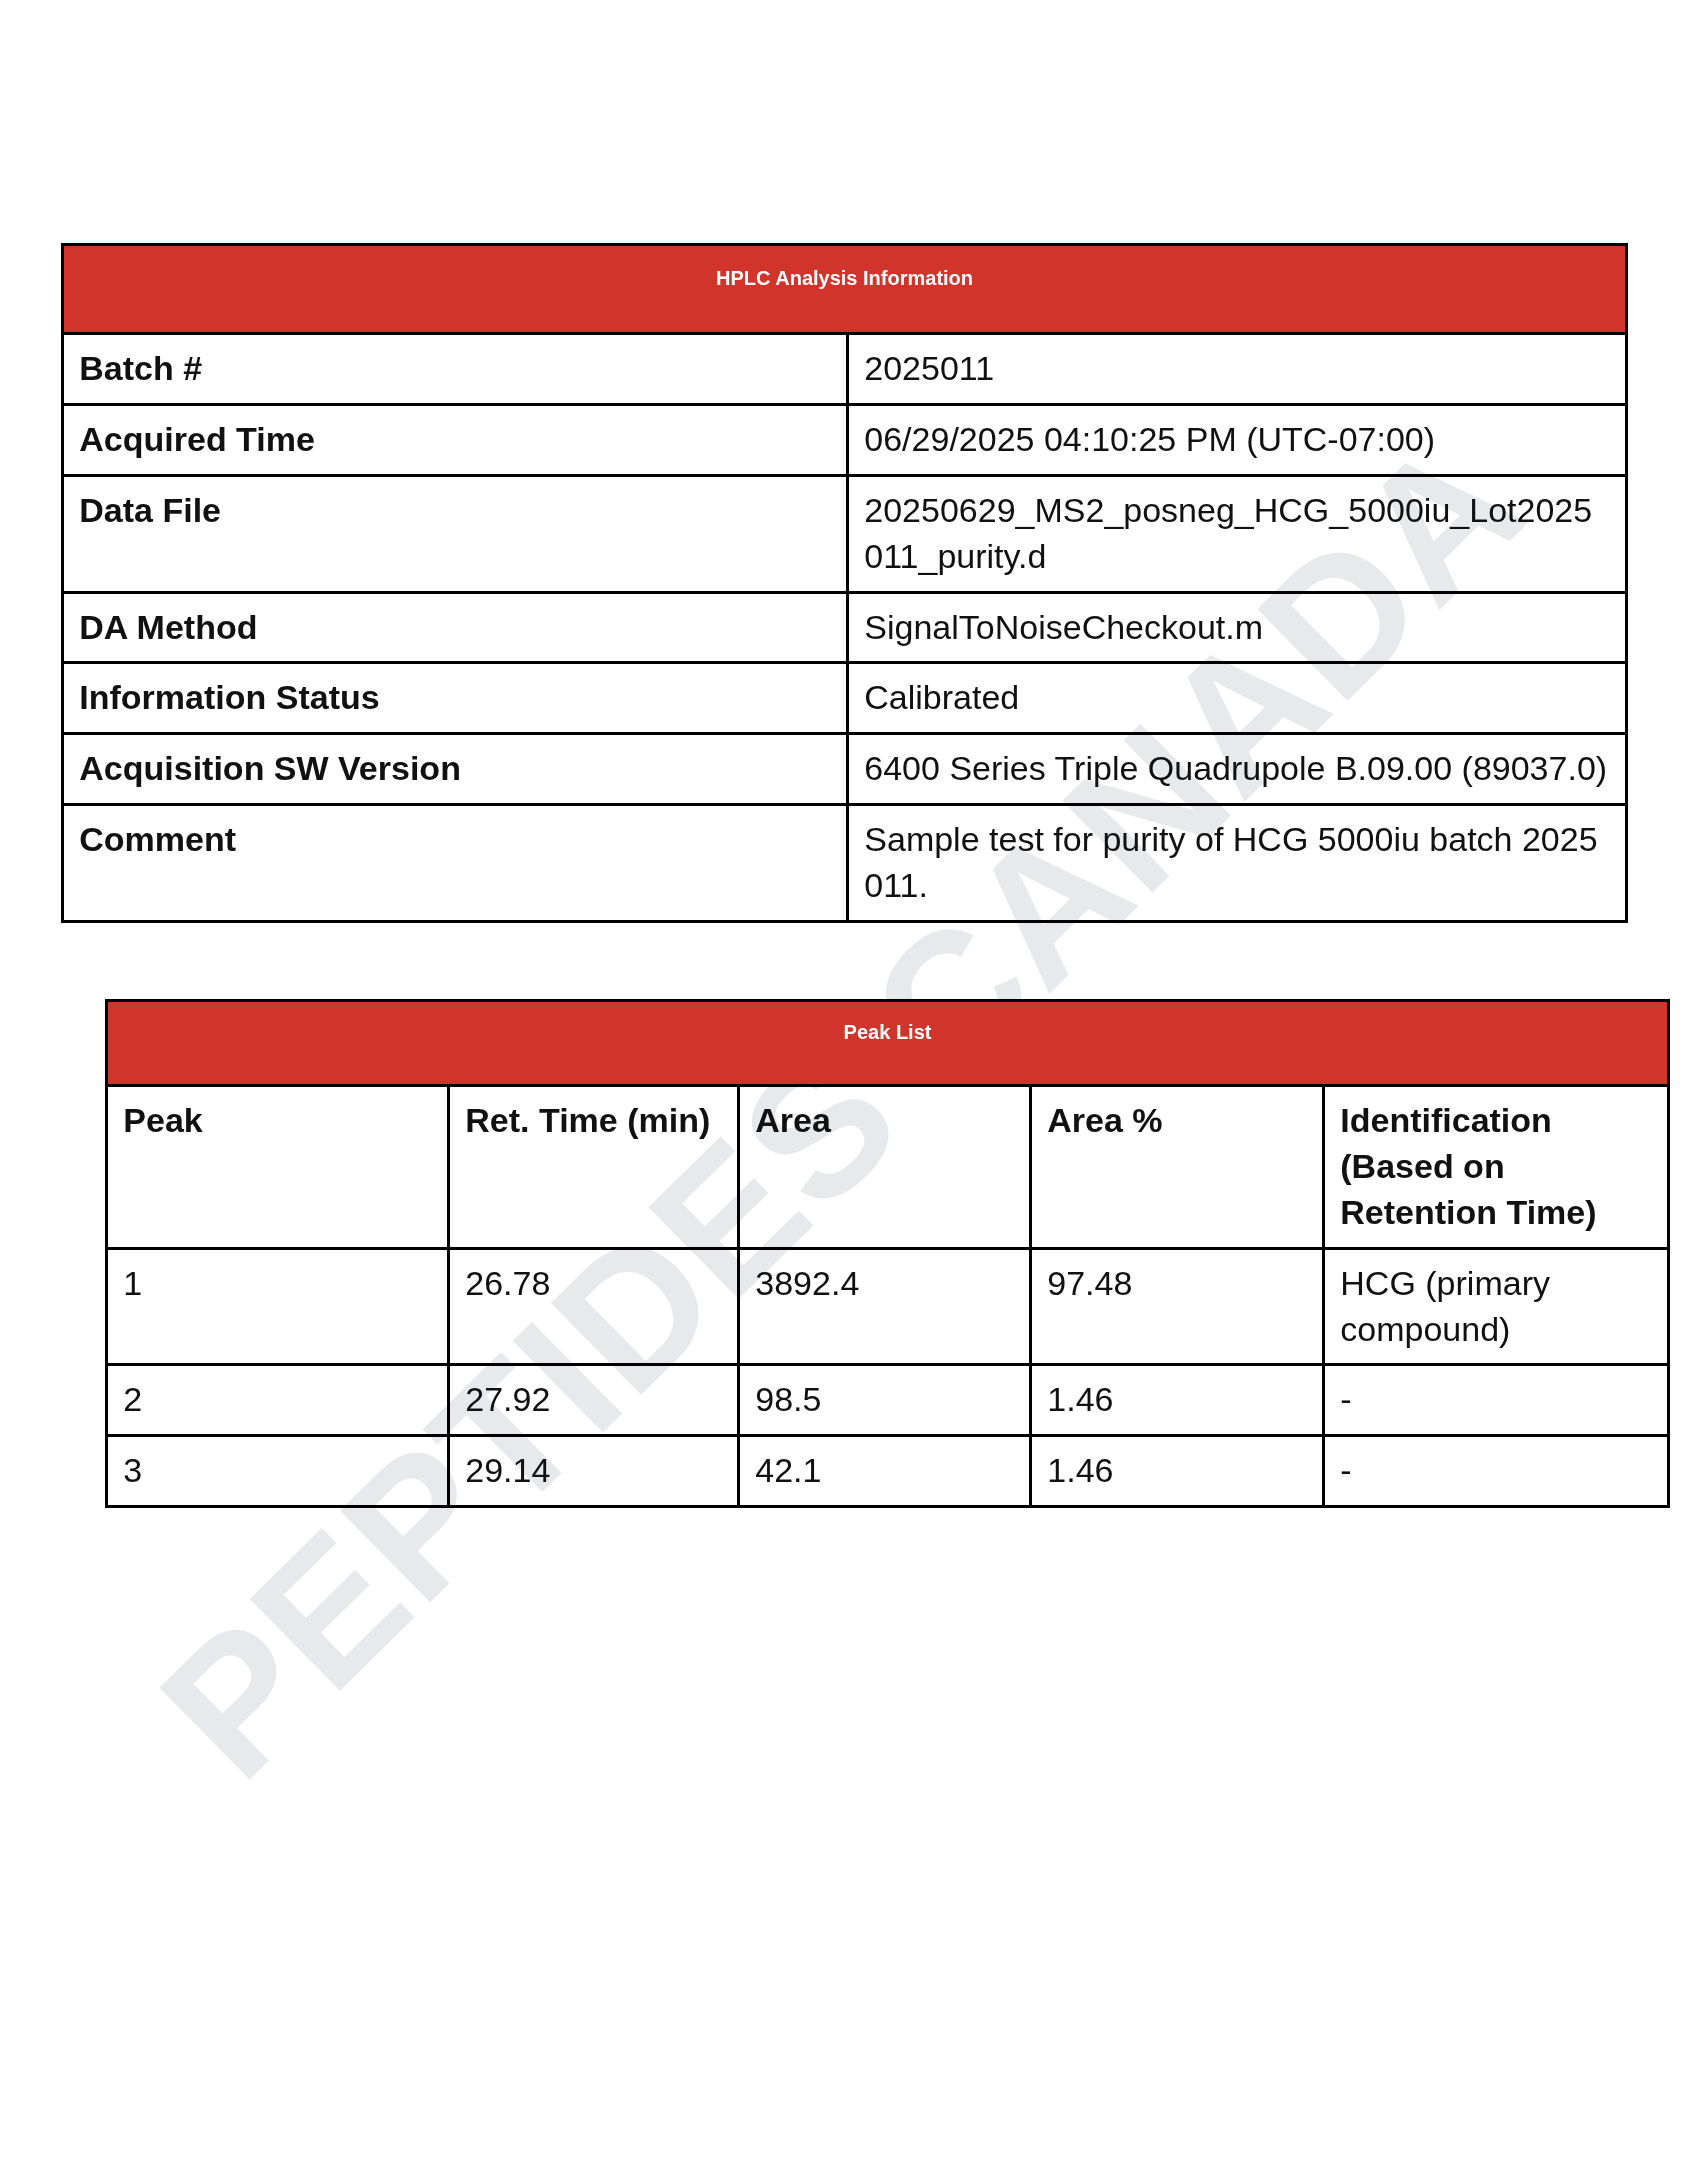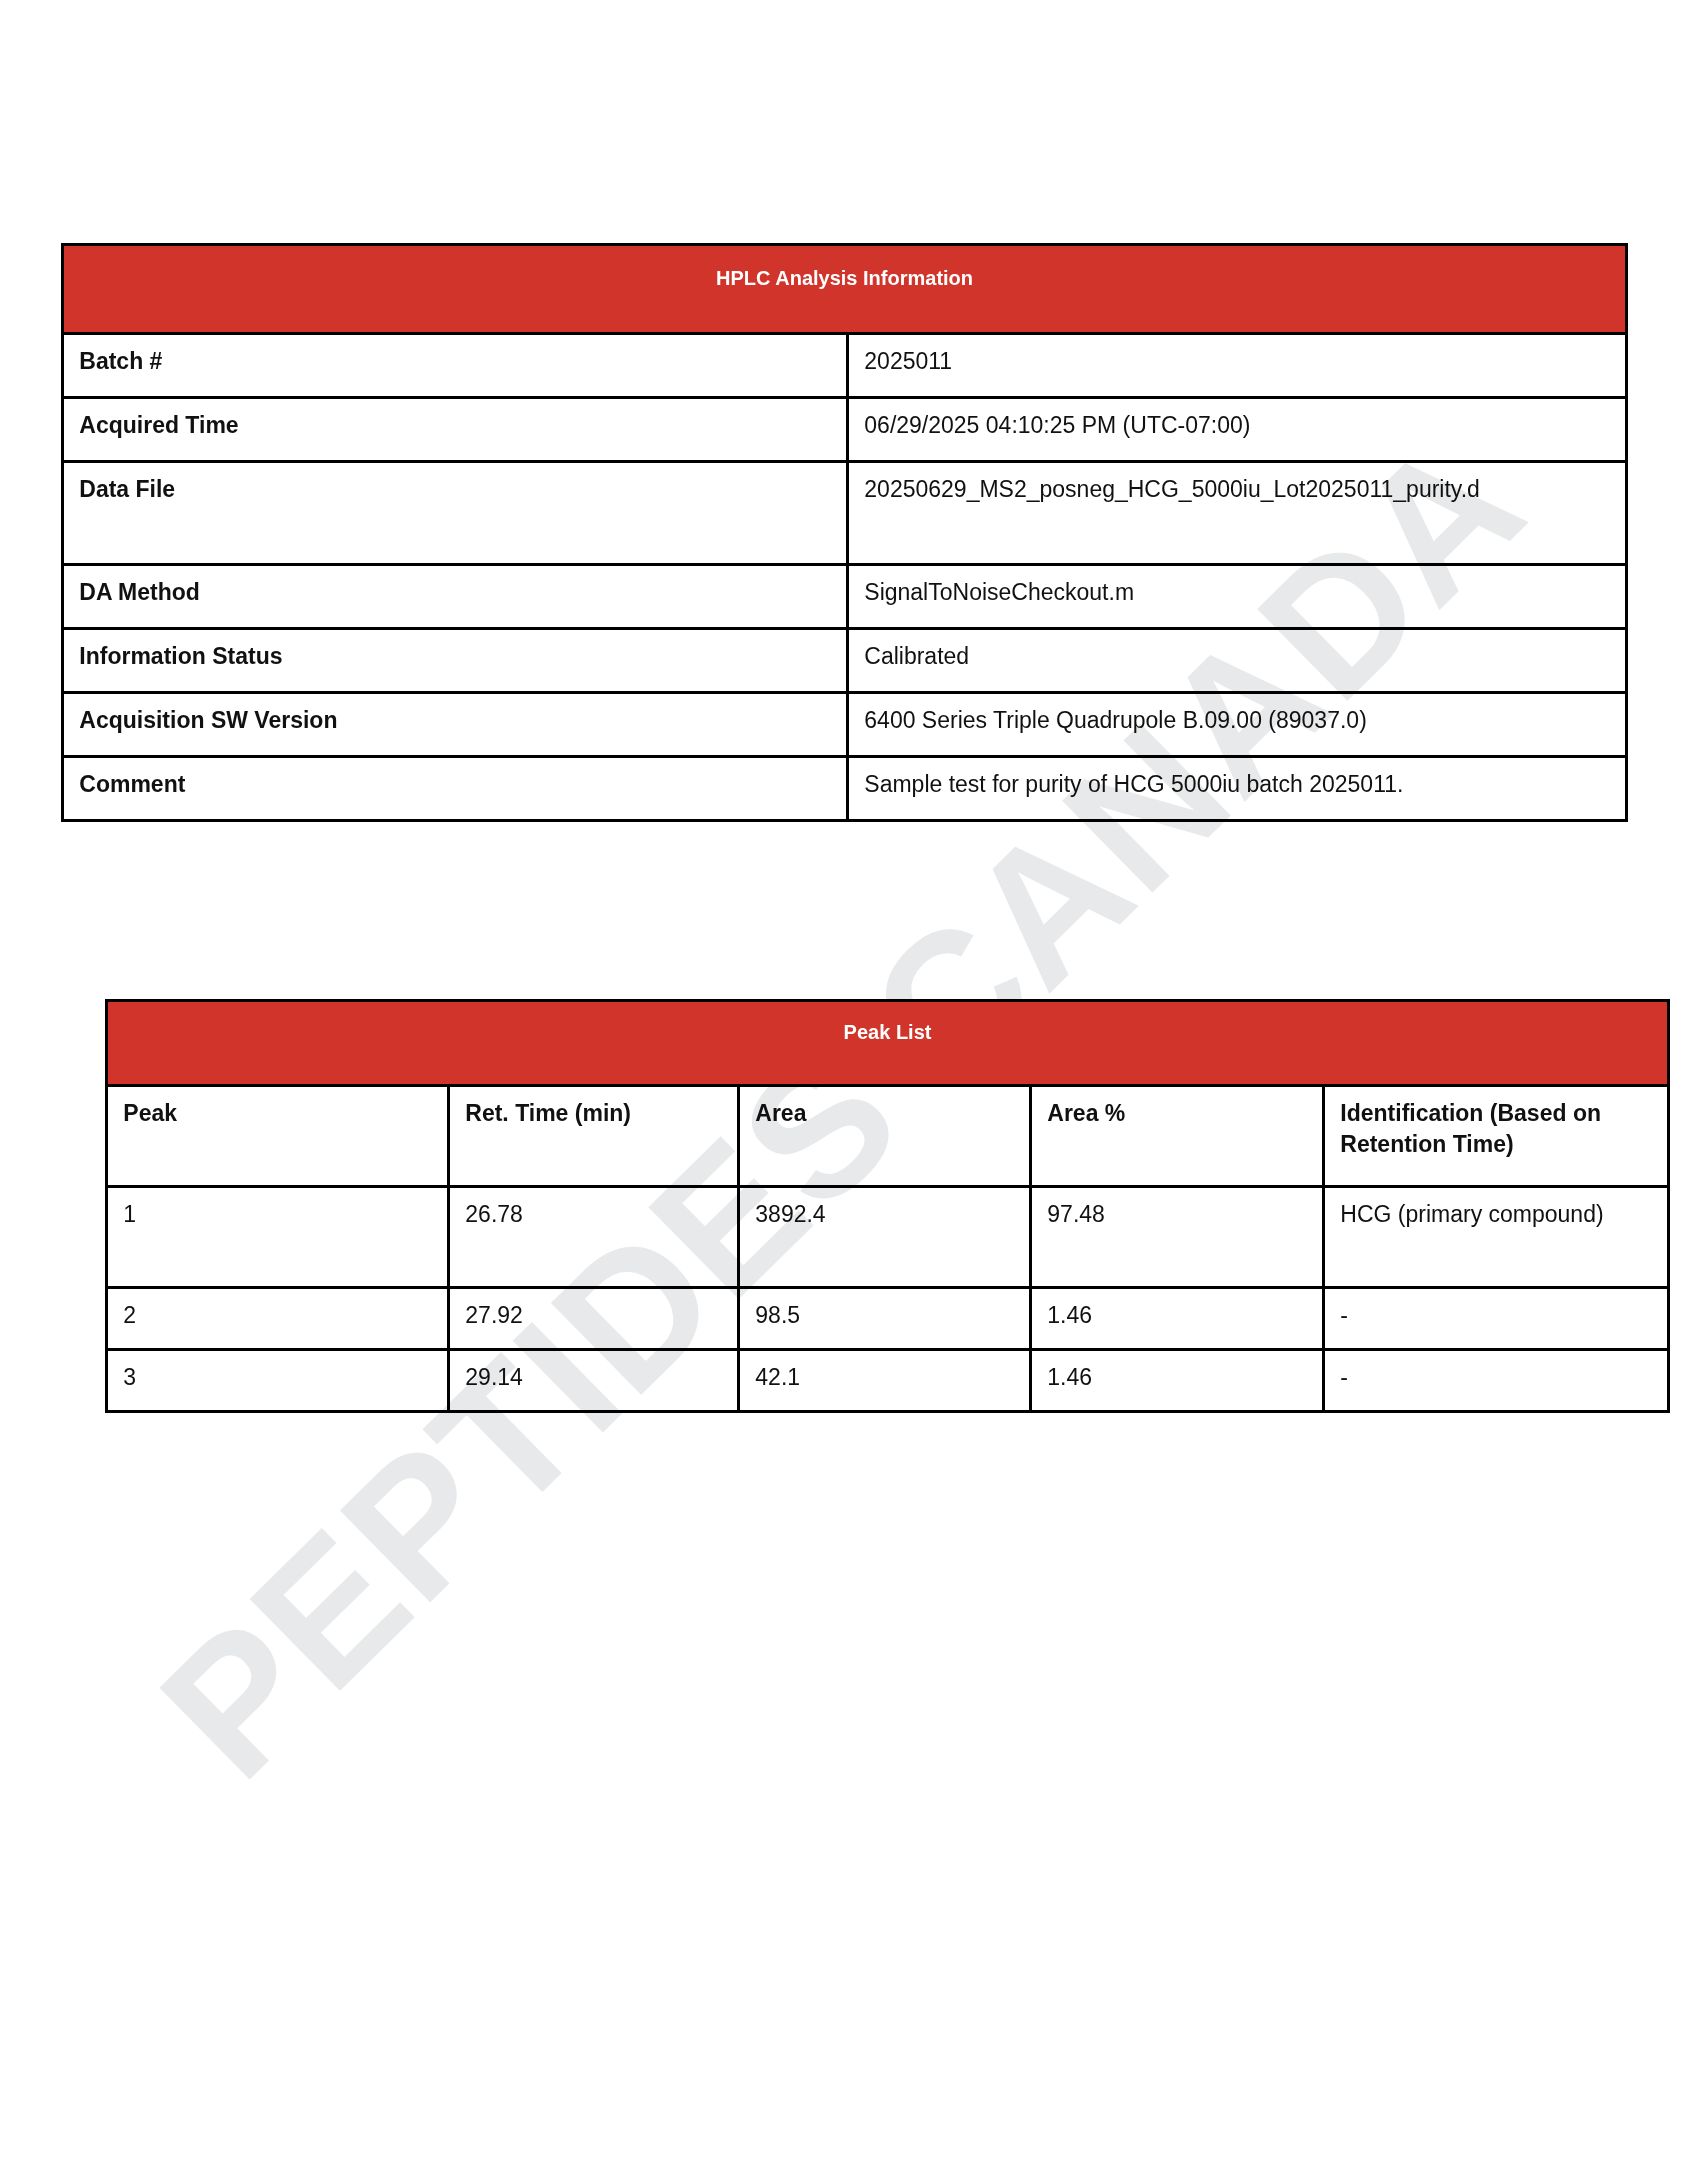--- a/index.html
+++ b/index.html
@@ -42,21 +42,21 @@
     border-collapse: collapse;
     table-layout: fixed;
     z-index: 1;
     background: transparent;
   }
   td, th {
     border: 3.4px solid var(--border-black);
     vertical-align: top;
     text-align: left;
     padding: 11px 15.3px;
-    font-size: 23px;
+    font-size: 34px;
     line-height: 1.35;
     background: transparent;
     font-weight: 400;
   }
   th.band {
     background: var(--header-red);
     color: #ffffff;
     font-weight: 700;
     font-size: 20px;
     text-align: center;

